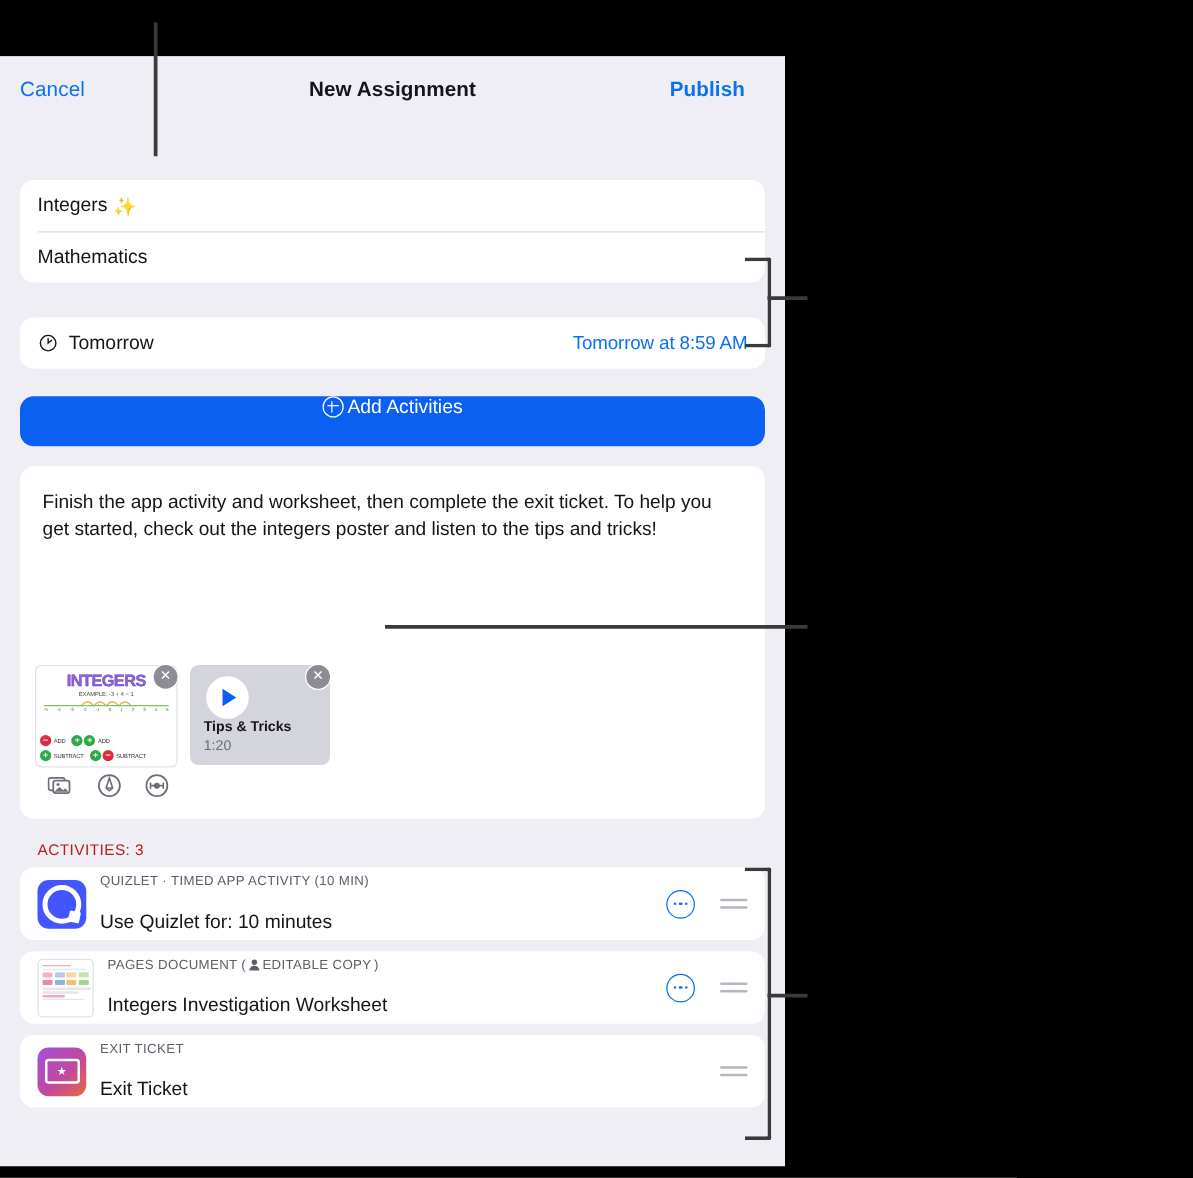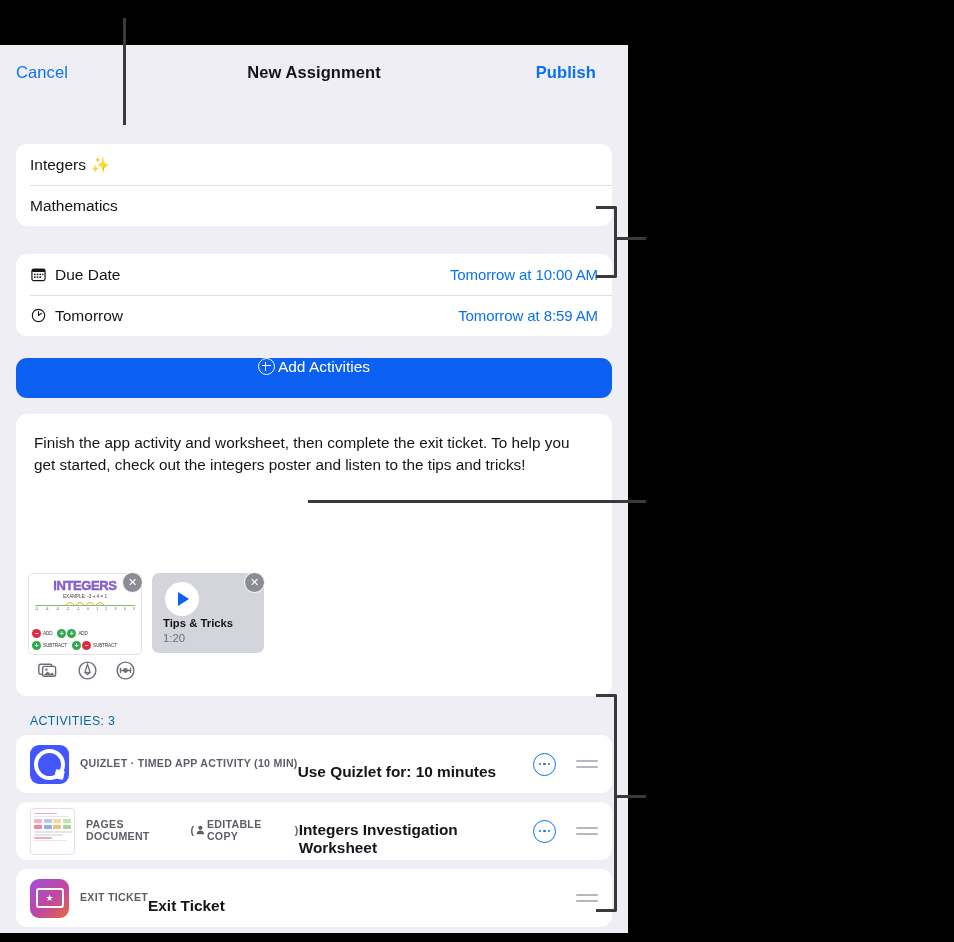--- a/index.html
+++ b/index.html
@@ -200,33 +200,33 @@
 
   .instr-tools {
     position: absolute; left: 22px; bottom: 12px;
     display: flex; gap: 19px; align-items: center;
   }
   .tool { cursor: pointer; }
 
   
   .act-header {
     margin: 17px 0 7px 30px;
-    font-size: 12.3px; color: #0369a1;
+    font-size: 12.3px; color: #b91c1c;
     letter-spacing: .35px;
   }
   .act-card {
     margin: 0 16px 9px 16px;
     background: #fff; border-radius: 11px;
     height: 58px;
     display: flex; align-items: center;
     padding: 0 14px;
     position: relative;
   }
   .act-icon { width: 39px; height: 39px; flex: none; margin-right: 11px; }
-  .act-txt { display: flex; flex-direction: row; justify-content: space-between; font-weight: bold; }
+  .act-txt { display: flex; flex-direction: column; justify-content: space-between; }
   .act-kicker {
     font-size: 10.6px; color: #5d5d68;
     letter-spacing: .3px; margin-bottom: 2px;
     display: flex; align-items: center; gap: 3px;
   }
   .act-title { font-size: 15.4px; color: #14141a; margin-top: 16px; }
   .act-actions { margin-left: auto; display: flex; align-items: center; gap: 20px; }
   .more-btn {
     width: 21px; height: 21px; border-radius: 50%;
     border: 1.6px solid #0a72f0;
@@ -304,39 +304,20 @@
       <div class="row">
         <span class="title-text">Integers</span>
         <span class="spark">✨</span>
       </div>
       <div class="row">
         <span class="title-text">Mathematics</span>
       </div>
     </div>
 
     <div class="card meta-card">
-      <div class="row">
-        <span class="row-icon">
-          <svg width="15" height="15" viewBox="0 0 16 16">
-            <rect x="1" y="2.2" width="14" height="12.4" rx="2" fill="none" stroke="#14141a" stroke-width="1.3"></rect>
-            <rect x="1" y="2.2" width="14" height="3.2" rx="1.2" fill="#14141a"></rect>
-            <g fill="#14141a">
-              <rect x="3.2" y="7.1" width="1.7" height="1.6"></rect>
-                <rect x="6.1" y="7.1" width="1.7" height="1.6"></rect>
-              <rect x="9.0" y="7.1" width="1.7" height="1.6"></rect>
-                <rect x="11.9" y="7.1" width="1.4" height="1.6"></rect>
-              <rect x="3.2" y="10.0" width="1.7" height="1.6"></rect>
-                <rect x="6.1" y="10.0" width="1.7" height="1.6"></rect>
-              <rect x="9.0" y="10.0" width="1.7" height="1.6"></rect>
-            </g>
-          </svg>
-        </span>
-        <span class="row-label">Due Date</span>
-        <span class="row-value">Tomorrow at 10:00 AM</span>
-      </div>
       <div class="row">
         <span class="row-icon">
           <svg width="15" height="15" viewBox="0 0 16 16">
             <circle cx="8" cy="8" r="6.6" fill="none" stroke="#14141a" stroke-width="1.25"></circle>
             <path d="M8 3.9 L8 8 L11.1 5.6" fill="none" stroke="#14141a" stroke-width="1.15" stroke-linecap="round"></path>
           </svg>
         </span>
         <span class="row-label">Tomorrow</span>
         <span class="row-value">Tomorrow at 8:59 AM</span>
       </div>

